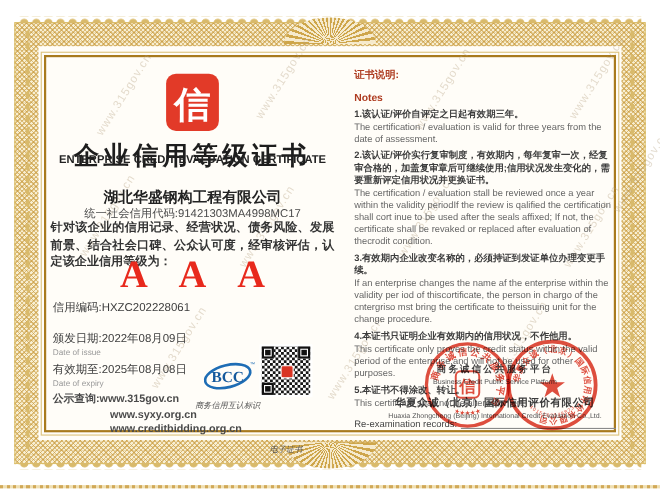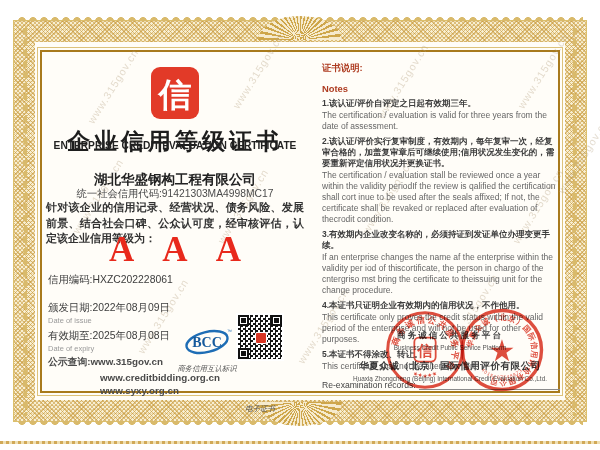--- a/index.html
+++ b/index.html
@@ -163,22 +163,22 @@
       <div class="lab">颁发日期:2022年08月09日</div>
       <div class="sub">Date of issue</div>
     </div>
     <div class="f f3">
       <div class="lab">有效期至:2025年08月08日</div>
       <div class="sub">Date of expiry</div>
     </div>
 
     <div class="query">
       <div>公示查询:www.315gov.cn</div>
+      <div class="ind">www.syxy.org.cn</div>
       <div class="ind">www.creditbidding.org.cn</div>
-      <div class="ind">www.syxy.org.cn</div>
     </div>
 
     <svg class="bcc" width="48" height="32" viewBox="0 0 48 32">
       <ellipse cx="23" cy="17" rx="21" ry="10" fill="none" stroke="#1e6db5" stroke-width="2.4" transform="rotate(-14 23 17)"></ellipse>
       <text x="23" y="22" text-anchor="middle" font-size="14" font-weight="bold" font-family="Liberation Serif, serif" fill="#15599c">BCC</text>
       <text x="43" y="8" font-size="5" fill="#1e6db5">™</text>
     </svg>
     <div class="mini-cap cap-bcc">商务信用互认标识</div>
 
     <div class="qr">

